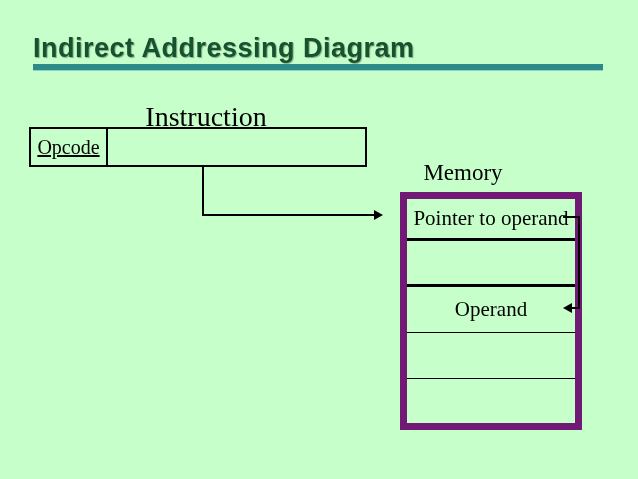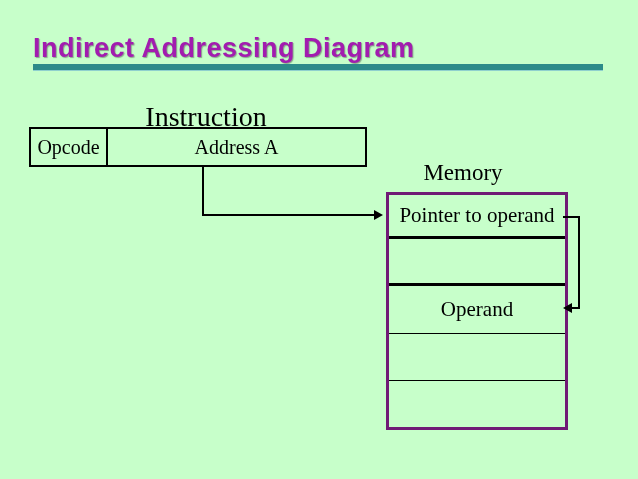--- a/index.html
+++ b/index.html
@@ -19,21 +19,21 @@
   .title {
     position: absolute;
     left: 33px;
     top: 33px;
     margin: 0;
     font-family: "Liberation Sans", sans-serif;
     font-weight: bold;
     font-size: 27px;
     line-height: 1.15;
     letter-spacing: 0.5px;
-    color: #a21caf;
+    color: #14532d;
     text-shadow: 1px 1px 1px rgba(60,60,60,0.45);
     white-space: nowrap;
   }
   .title-underline {
     position: absolute;
     left: 33px;
     top: 64px;
     width: 570px;
     height: 6px;
     background: #2C8B89;
@@ -50,20 +50,21 @@
   }
   .instr-box {
     position: absolute;
     left: 29px;
     top: 127px;
     width: 338px;
     height: 40px;
     box-sizing: border-box;
     border: 2px solid #000;
     display: flex;
+    text-decoration: underline;
   }
   .instr-cell {
     display: flex;
     align-items: center;
     justify-content: center;
     font-size: 20px;
     white-space: nowrap;
   }
   .instr-cell.opcode {
     width: 75px;
@@ -76,26 +77,26 @@
     position: absolute;
     left: 372px;
     top: 160px;
     width: 182px;
     text-align: center;
     font-size: 23px;
     white-space: nowrap;
   }
   .mem-table {
     position: absolute;
-    left: 386px;
+    left: 400px;
     top: 192px;
     width: 182px;
     height: 238px;
     box-sizing: border-box;
-    border: 3px solid #701a75;
+    border: 7px solid #701a75;
     display: flex;
     flex-direction: column;
   }
   .mem-row {
     box-sizing: border-box;
     display: flex;
     align-items: center;
     justify-content: center;
     font-size: 21px;
     white-space: nowrap;
@@ -139,21 +140,20 @@
 
 <div class="slide">
 
   <h1 class="title">Indirect Addressing Diagram</h1>
   <div class="title-underline"></div>
 
   <div class="instr-label">Instruction</div>
 
   <div class="instr-box">
     <div class="instr-cell opcode">Opcode</div>
-    <div class="instr-cell address">Address A</div>
   </div>
 
   <div class="mem-label">Memory</div>
 
   <div class="mem-table">
     <div class="mem-row r1">Pointer to operand</div>
     <div class="mem-row r2"></div>
     <div class="mem-row r3">Operand</div>
     <div class="mem-row r4"></div>
     <div class="mem-row r5"></div>

